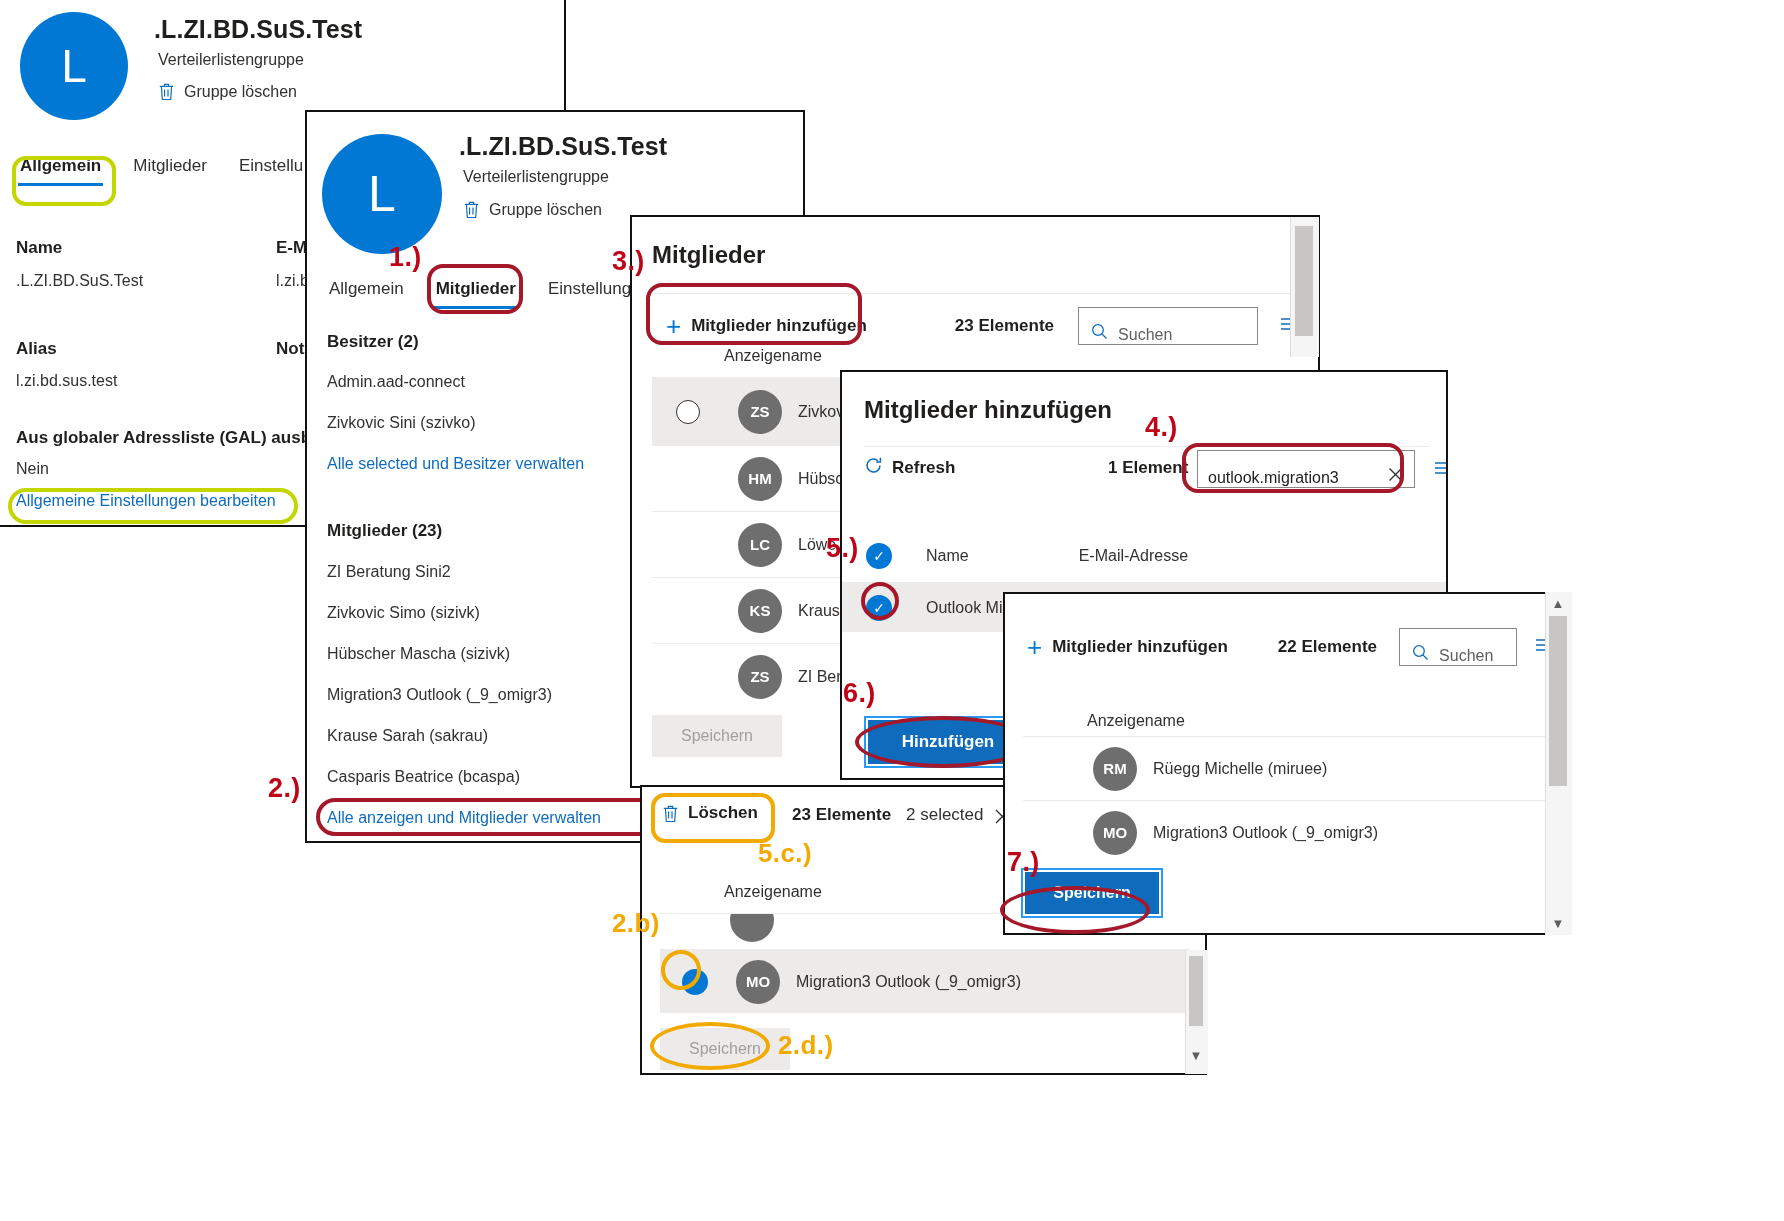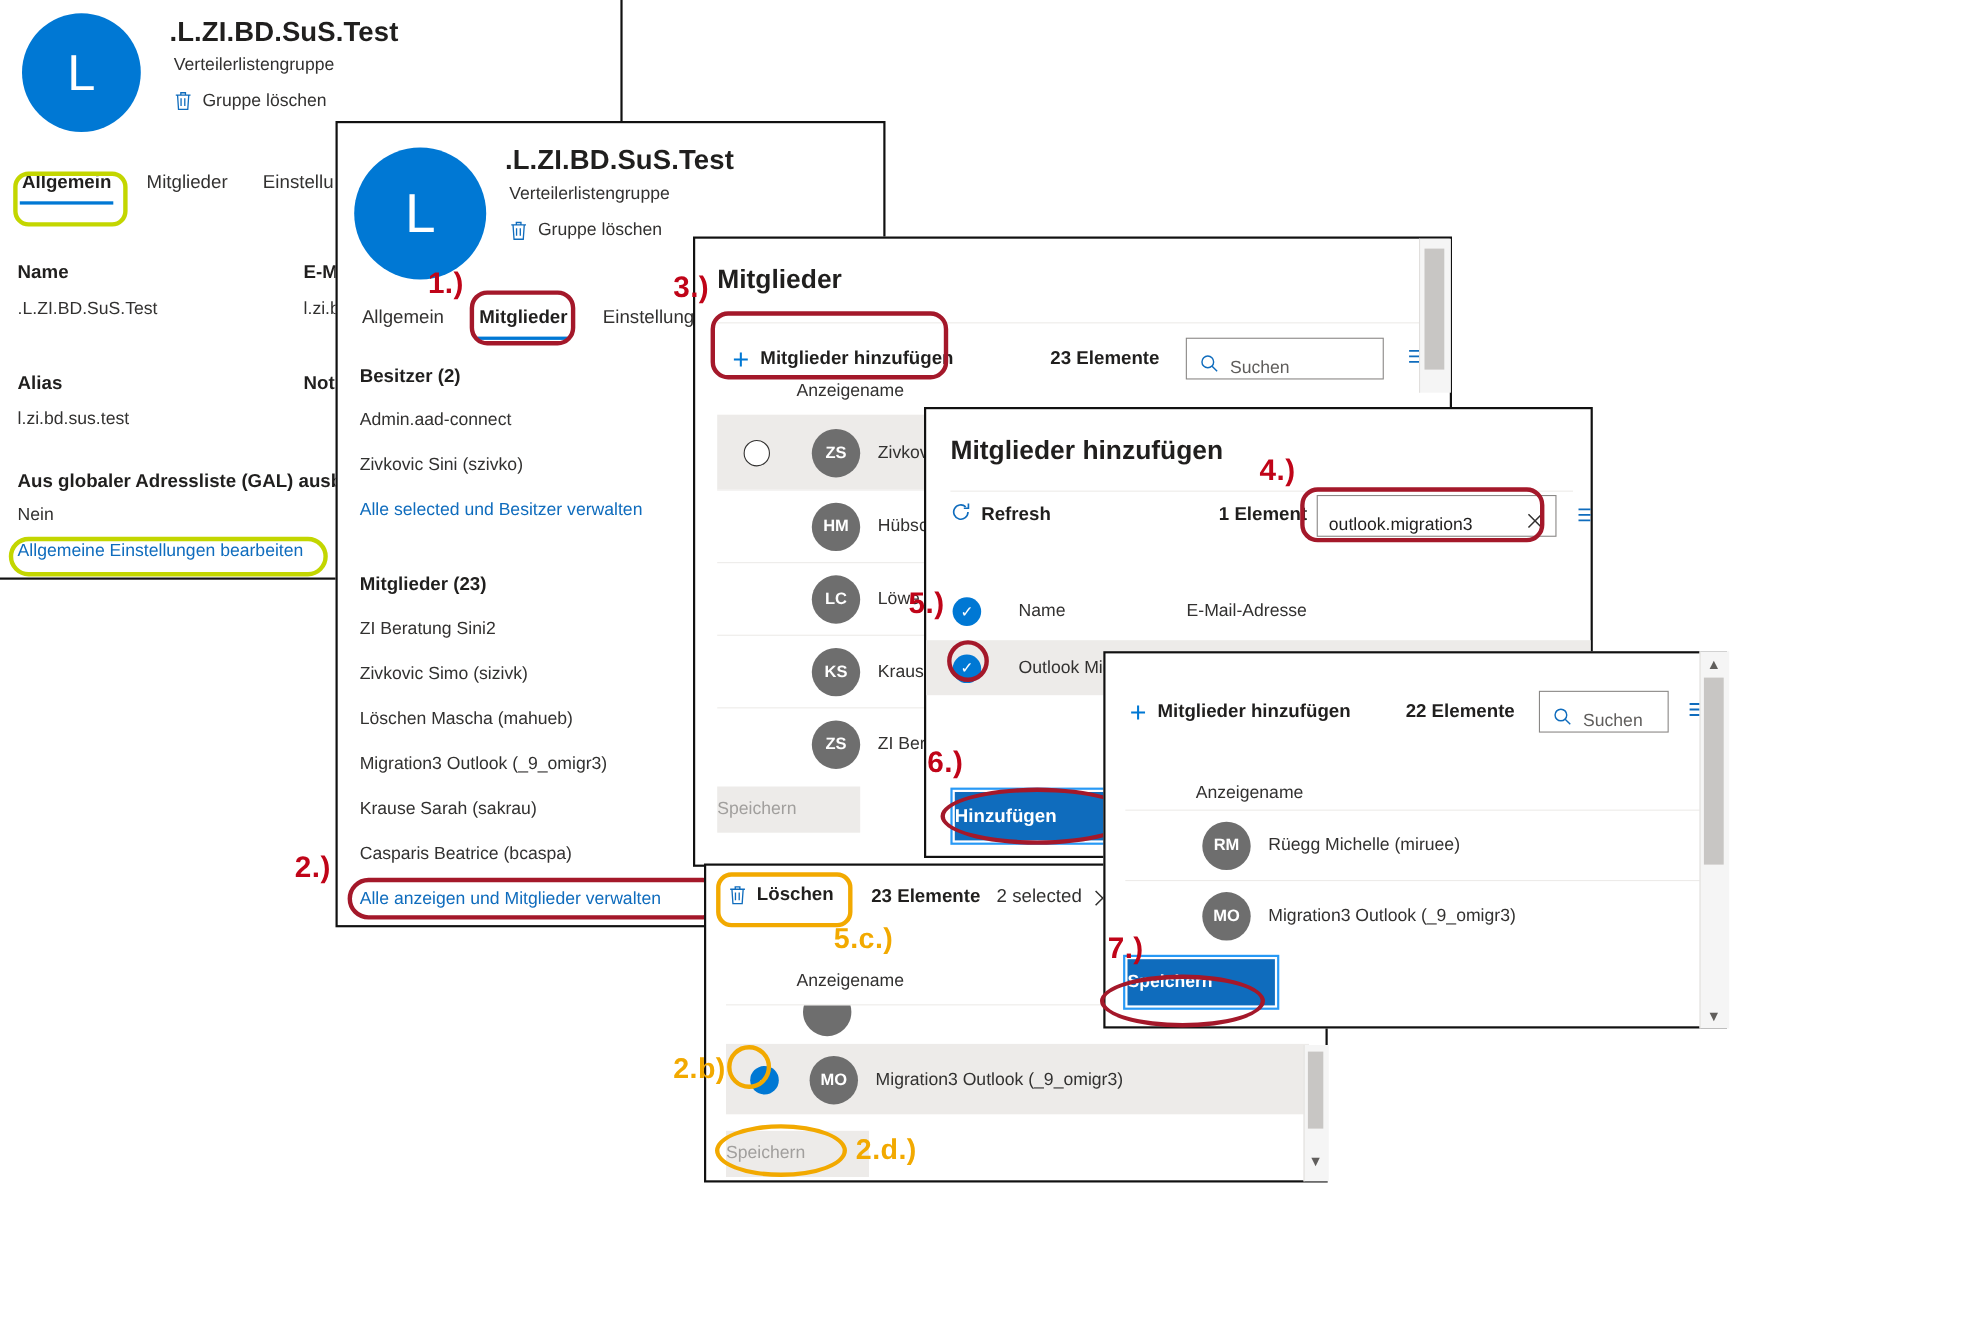--- a/index.html
+++ b/index.html
@@ -133,21 +133,21 @@
     box-sizing:border-box;
   }
   .ck.off{border:1px solid #323130;background:#ffffff;}
   .ck.on{
     background:#0078d4;
     display:flex;align-items:center;justify-content:center;
     color:#ffffff;
   }
   .btn{
     position:absolute;
-    display:flex;align-items:center;
+    display:flex;align-items:center;justify-content:center;
     box-sizing:border-box;
     white-space:nowrap;
     cursor:pointer;
   }
   .btn.disabled{background:#edebe9;color:#a19f9d;}
   .btn.primary{background:#0f6cbd;color:#ffffff;font-weight:700;outline:2px solid #2899f5;outline-offset:2px;}
   .refresh{
     position:absolute;display:flex;align-items:center;gap:9px;
     font-weight:700;color:#201f1e;white-space:nowrap;
   }
@@ -286,21 +286,21 @@
     </div>
 
     <div class="sec-head" style="left:20px; top:220px; font-size:17px;">Besitzer (2)</div>
     <div class="nm" style="left:20px; top:261px; font-size:16px;">Admin.aad-connect</div>
     <div class="nm" style="left:20px; top:302px; font-size:16px;">Zivkovic Sini (szivko)</div>
     <div class="link" style="left:20px; top:343px; font-size:16px;">Alle selected und Besitzer verwalten</div>
 
     <div class="sec-head" style="left:20px; top:409px; font-size:17px;">Mitglieder (23)</div>
     <div class="nm" style="left:20px; top:451px; font-size:16px;">ZI Beratung Sini2</div>
     <div class="nm" style="left:20px; top:492px; font-size:16px;">Zivkovic Simo (sizivk)</div>
-    <div class="nm" style="left:20px; top:533px; font-size:16px;">Löschen Mascha (mahueb)</div>
+    <div class="nm" style="left:20px; top:533px; font-size:16px;">Hübscher Mascha (sizivk)</div>
     <div class="nm" style="left:20px; top:574px; font-size:16px;">Migration3 Outlook (_9_omigr3)</div>
     <div class="nm" style="left:20px; top:615px; font-size:16px;">Krause Sarah (sakrau)</div>
     <div class="nm" style="left:20px; top:656px; font-size:16px;">Casparis Beatrice (bcaspa)</div>
     <div class="link" style="left:20px; top:697px; font-size:16px;">Alle anzeigen und Mitglieder verwalten</div>
   </div>
 
   <div class="step" style="left:389px; top:242px; font-size:27px;">1.)</div>
   <div class="rrect" style="left:427px; top:264px; width:96px; height:50px;"></div>
 
   <div class="step" style="left:268px; top:773px; font-size:27px;">2.)</div>
@@ -480,21 +480,21 @@
     </div>
   </div>
 
   <div class="scrollbar" style="left:1185px; top:950px; width:22px; height:124px;"></div>
   <div class="scrollthumb" style="left:1189px; top:956px; width:14px; height:70px;"></div>
   <div class="scrollarrow" style="left:1185px; top:1048px; width:22px; font-size:13px;">▼</div>
 
   <div class="yrect amber" style="left:651px; top:793px; width:124px; height:50px;"></div>
   <div class="step y" style="left:758px; top:838px; font-size:26px;">5.c.)</div>
 
-  <div class="step y" style="left:612px; top:956px; font-size:26px;">2.b)</div>
+  <div class="step y" style="left:612px; top:908px; font-size:26px;">2.b)</div>
   <div class="yoval" style="left:661px; top:950px; width:40px; height:40px;"></div>
 
   <div class="yoval" style="left:650px; top:1022px; width:120px; height:48px;"></div>
   <div class="step y" style="left:778px; top:1030px; font-size:26px;">2.d.)</div>
 
   <div class="panel" style="left:1003px; top:592px; width:567px; height:343px;">
 
     <div class="cmdbar" style="left:14px; top:28px; width:540px; height:50px; font-size:17px;">
       <div class="cmd-add" style="padding:6px 8px;">
         <span class="plus" style="font-size:26px;">+</span>

